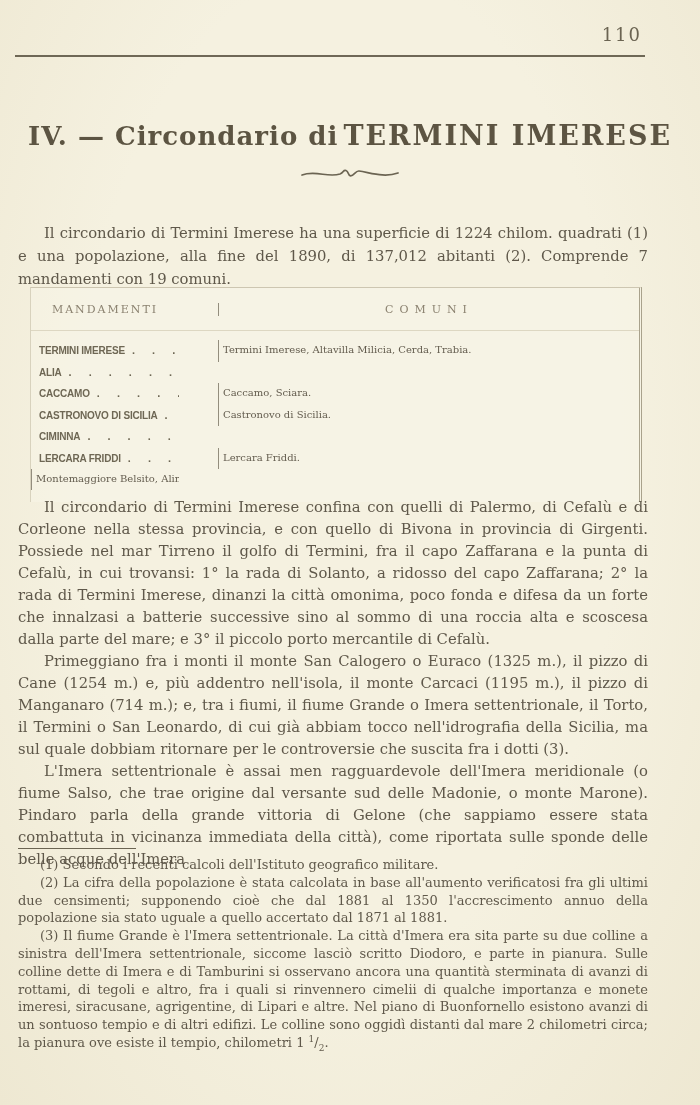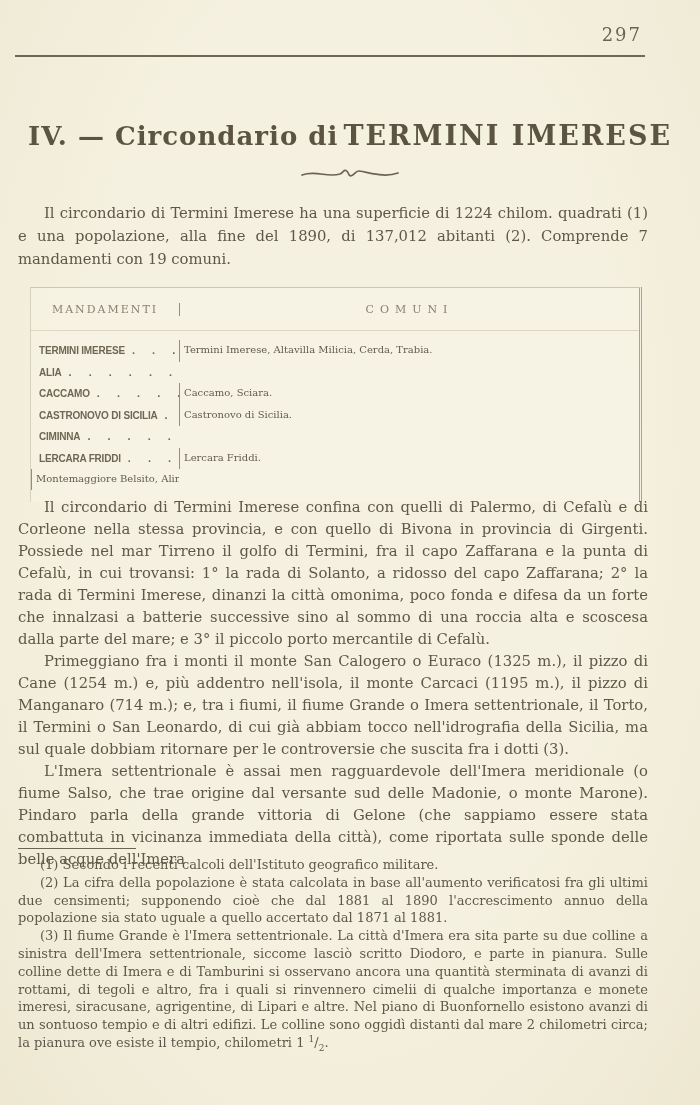--- a/index.html
+++ b/index.html
@@ -33,32 +33,32 @@
   }
   .flourish{
     position:absolute;top:166px;left:0;width:100%;text-align:center;
   }
   .text-abs{position:absolute;left:18px;width:630px;}
   .para{
     margin:0;text-align:justify;text-indent:26px;
     font-size:14.8px;line-height:22px;color:#5f584a;
   }
   .intro{top:201px;}
-  .intro .para{line-height:23px;}
+  .intro .para{line-height:23px;margin-top:20px;}
   .body-block{top:496px;}
   
   .mtable{
     position:absolute;top:287px;left:30px;width:612px;
     border-top:1px solid #cdc6b1;
     border-left:1px solid #d8d2bd;
     border-right:3px double #a9a28c;
     background:rgba(253,251,242,.25);
     box-sizing:border-box;
   }
-  .trow{display:grid;grid-template-columns:148px 1fr;}
+  .trow{display:grid;grid-template-columns:148px 1fr;gap:39px;}
   .trow .c2{border-left:1px solid #938d7d;}
   .thead{height:42px;align-items:center;border-bottom:1px solid #ddd7c2;}
   .thead .hc{
     text-align:center;font-size:11px;color:#8b8270;font-weight:normal;
   }
   .thead .h-mand{letter-spacing:2px;}
   .thead .h-com{letter-spacing:6px;}
   .tbody{padding:9px 0 12px 0;}
   .drow{line-height:20.5px;}
   .mand{
@@ -84,21 +84,21 @@
     font-size:13px;line-height:17.8px;color:#5f584a;
   }
   .italic{}
   sup,sub{font-size:9px;line-height:0;}
 </style>
 </head>
 <body>
 
 <div class="page">
 
-  <div class="page-number">297</div>
+  <div class="page-number">110</div>
   <div class="top-rule"></div>
 
   <div class="title-block">
     <span class="t-main">IV. — Circondario di</span>
     <span class="t-place">TERMINI IMERESE</span>
   </div>
 
   <div class="flourish">
     <svg width="100" height="16" viewBox="0 0 100 16">
       <path d="M2 9 C 16 4, 28 12, 40 8 C 44 6.5, 43 3.5, 46 4.5 C 49 5.5, 47.5 9.5, 50.5 9.8 C 54 10, 55.5 4.5, 59 5 C 70 6.5, 84 12, 98 7" fill="none" stroke="#6b6452" stroke-width="1.7" stroke-linecap="round"></path>
@@ -163,17 +163,17 @@
 
   <div class="text-abs body-block">
     <p class="para"><span>Il circondario di Termini Imerese confina con quelli di Palermo, di Cefalù e di Corleone nella stessa provincia, e con quello di Bivona in provincia di Girgenti. Possiede nel mar Tirreno il </span><span class="italic">golfo di Termini</span><span>, fra il capo Zaffarana e la punta di Cefalù, in cui trovansi: 1° la </span><span class="italic">rada di Solanto</span><span>, a ridosso del capo Zaffarana; 2° la </span><span class="italic">rada di Termini Imerese</span><span>, dinanzi la città omonima, poco fonda e difesa da un forte che innalzasi a batterie successive sino al sommo di una roccia alta e scoscesa dalla parte del mare; e 3° il piccolo </span><span class="italic">porto mercantile di Cefalù</span><span>.</span></p>
     <p class="para"><span>Primeggiano fra i monti il </span><span class="italic">monte San Calogero</span><span> o </span><span class="italic">Euraco</span><span> (1325 m.), il </span><span class="italic">pizzo di Cane</span><span> (1254 m.) e, più addentro nell'isola, il </span><span class="italic">monte Carcaci</span><span> (1195 m.), il </span><span class="italic">pizzo di Manganaro</span><span> (714 m.); e, tra i fiumi, il </span><span class="italic">fiume Grande</span><span> o </span><span class="italic">Imera settentrionale</span><span>, il </span><span class="italic">Torto</span><span>, il </span><span class="italic">Termini</span><span> o </span><span class="italic">San Leonardo</span><span>, di cui già abbiam tocco nell'idrografia della Sicilia, ma sul quale dobbiam ritornare per le controversie che suscita fra i dotti (3).</span></p>
     <p class="para"><span>L'Imera settentrionale è assai men ragguardevole dell'Imera meridionale (o </span><span class="italic">fiume Salso</span><span>, che trae origine dal versante sud delle Madonie, o monte Marone). Pindaro parla della grande vittoria di Gelone (che sappiamo essere stata combattuta in vicinanza immediata della città), come riportata </span><span class="italic">sulle sponde delle belle acque dell'Imera</span></p>
   </div>
 
   <div class="text-abs footnotes">
     <div class="fn-rule"></div>
     <p class="fn"><span>(1) Secondo i recenti calcoli dell'</span><span class="italic">Istituto geografico militare</span><span>.</span></p>
-    <p class="fn"><span>(2) La cifra della popolazione è stata calcolata in base all'aumento verificatosi fra gli ultimi due censimenti; supponendo cioè che dal 1881 al 1890 l'accrescimento annuo della popolazione sia stato uguale a quello accertato dal 1871 al 1881.</span></p>
+    <p class="fn"><span>(2) La cifra della popolazione è stata calcolata in base all'aumento verificatosi fra gli ultimi due censimenti; supponendo cioè che dal 1881 al 1350 l'accrescimento annuo della popolazione sia stato uguale a quello accertato dal 1871 al 1881.</span></p>
     <p class="fn"><span>(3) Il fiume Grande è l'Imera settentrionale. La città d'Imera era sita parte su due colline a sinistra dell'Imera settentrionale, siccome lasciò scritto Diodoro, e parte in pianura. Sulle colline dette di Imera e di Tamburini si osservano ancora una quantità sterminata di avanzi di rottami, di tegoli e altro, fra i quali si rinvennero cimelii di qualche importanza e monete imeresi, siracusane, agrigentine, di Lipari e altre. Nel piano di Buonfornello esistono avanzi di un sontuoso tempio e di altri edifizi. Le colline sono oggidì distanti dal mare 2 chilometri circa; la pianura ove esiste il tempio, chilometri 1 </span><sup>1</sup><span>/</span><sub>2</sub><span>.</span></p>
   </div>
 
 </div>
 
 </body></html>

